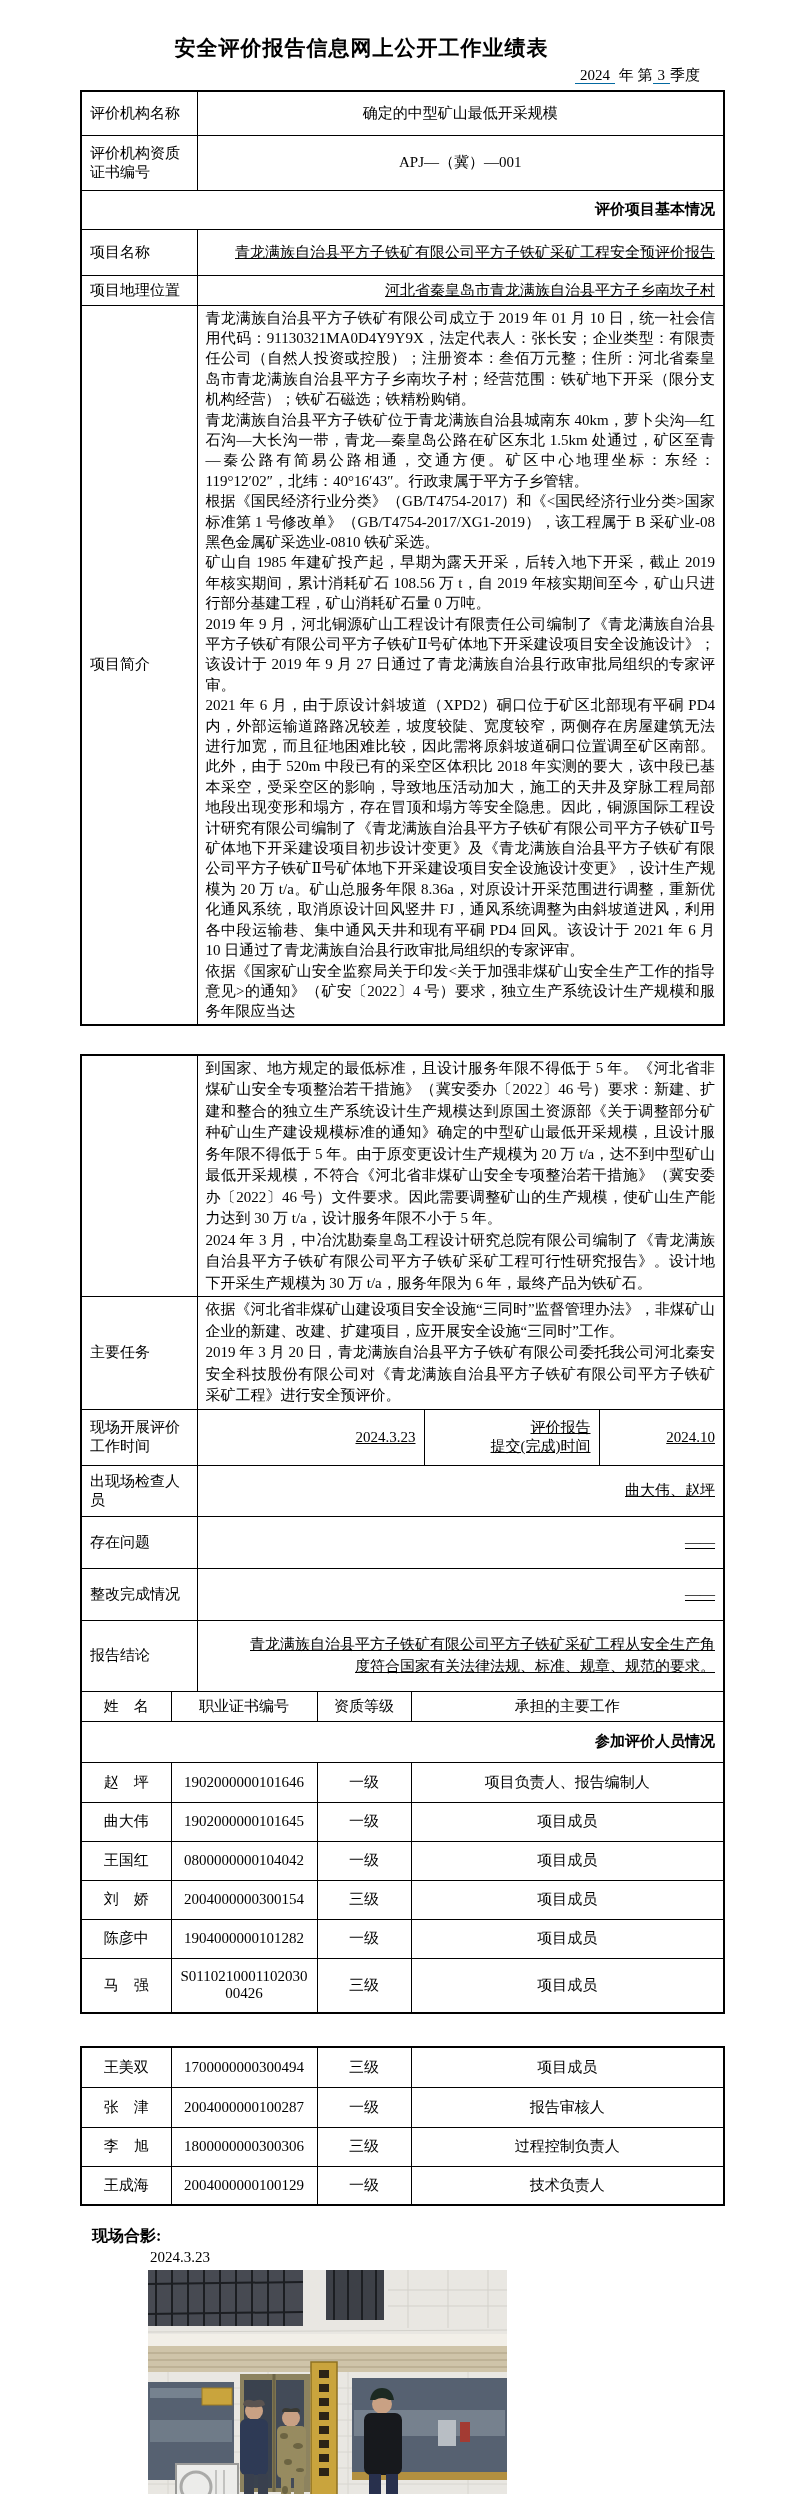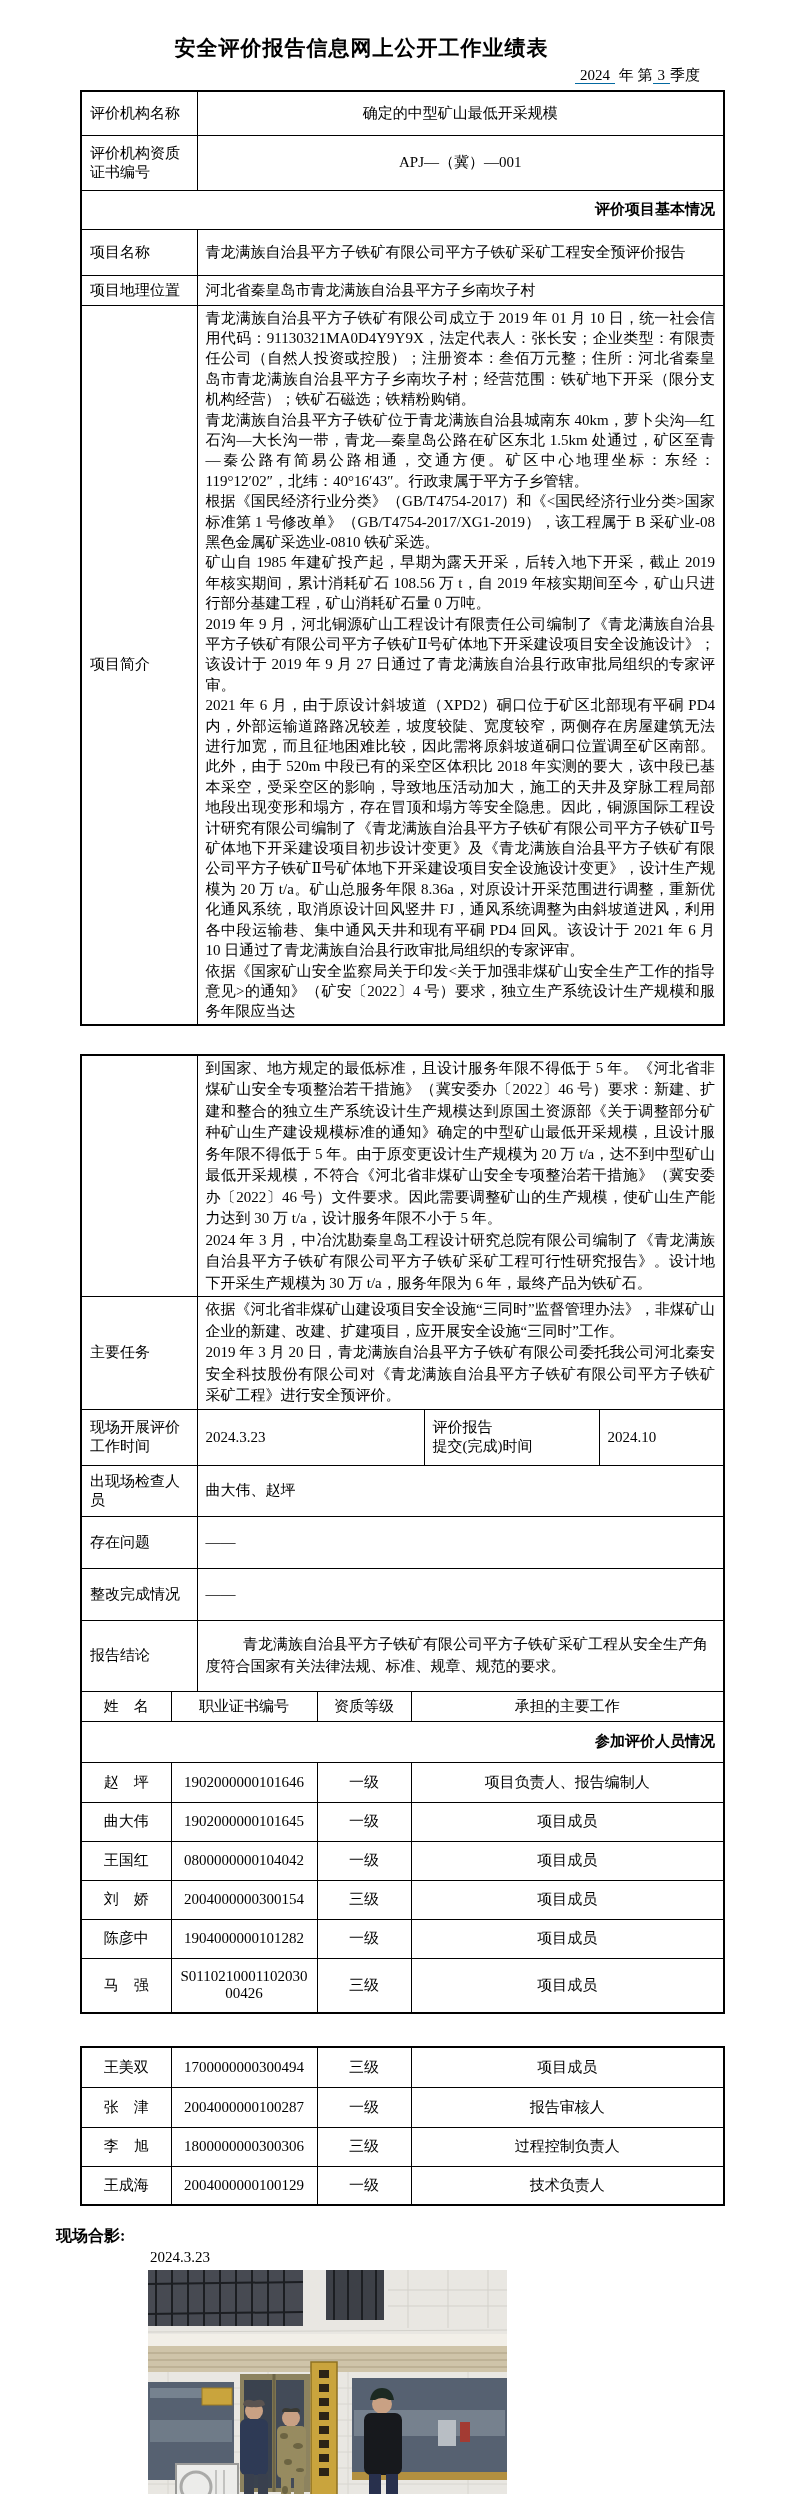--- a/index.html
+++ b/index.html
@@ -7,30 +7,30 @@
   .doc{width:793px;}
   .title{width:723px;text-align:center;font-weight:bold;font-size:21px;padding-top:34px;letter-spacing:1px;}
   .subtitle{width:700px;text-align:right;font-size:15px;margin:4px 0 5px 0;}
   .subtitle .u{border-bottom:1px solid #0369a1;padding:0 5px;}
   table.t{border-collapse:collapse;margin-left:80px;width:643px;table-layout:fixed;}
   table.t{border:2px solid #000;}
   table.t td{border:1.5px solid #000;padding:2px 8px;overflow:hidden;}
   td.lab{text-align:left;vertical-align:middle;}
   td.sec{text-align:right;vertical-align:middle;font-weight:bold;}
   td.ctr{text-align:center;vertical-align:middle;}
-  td.lft{text-align:left;vertical-align:middle;}
+  td.lft{text-align:right;vertical-align:middle;text-decoration:underline;}
   td.topcell{vertical-align:top;}
   .longtext{font-size:14.6px;line-height:20.4px;text-align:justify;}
   .midtext{font-size:14.8px;line-height:21.5px;text-align:justify;}
   .indent1{text-indent:2.5em;}
   .pad-led{padding-left:2.2em;}
   .t2 td, .t1 td{font-size:15px;}
   .gap28{height:28px;}
   .gap32{height:32px;}
-  .photo-label{margin:20px 0 2px 56px;font-weight:bold;font-size:16px;}
+  .photo-label{margin:20px 0 2px 92px;font-weight:bold;font-size:16px;}
   .photo-date{margin:2px 0 4px 150px;font-size:15px;}
   .photo-frame{margin-left:148px;width:359px;height:271px;line-height:0;}
 </style>
 </head>
 <body>
 
 <div class="doc">
 
   <div class="title">安全评价报告信息网上公开工作业绩表</div>
 

